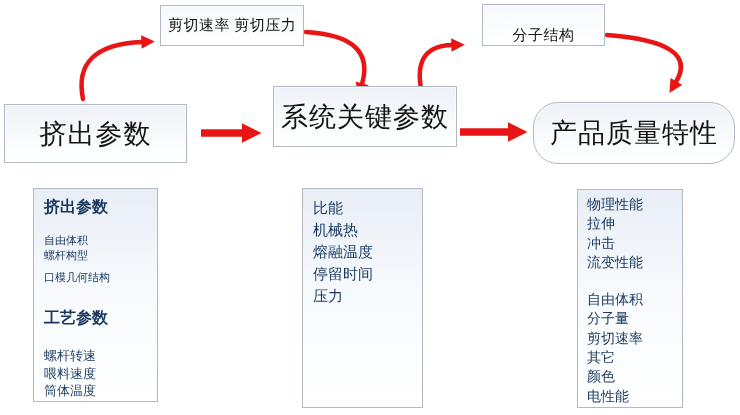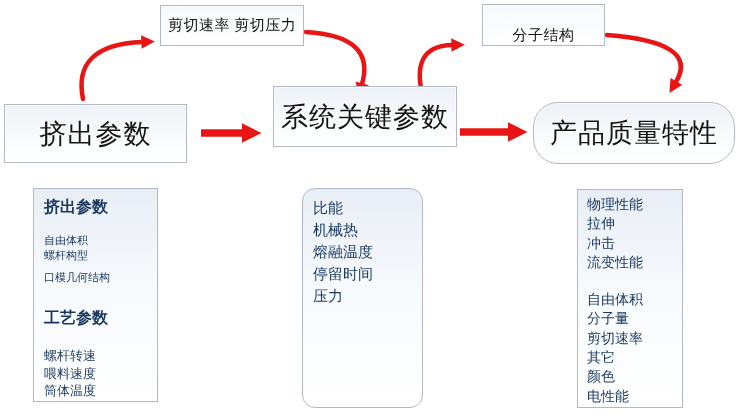--- a/index.html
+++ b/index.html
@@ -30,21 +30,21 @@
   #box-system{left:273px;top:86px;width:182px;height:59px;}
   #box-quality{left:533px;top:102px;width:200px;height:60px;border-radius:25px;}
   #label-shear{left:160px;top:5px;width:142px;height:39px;}
   #label-molecular{left:482px;top:4px;width:121px;height:40px;align-items:flex-end;}
 
   .list-box{position:absolute;z-index:2;box-sizing:border-box;
     background:linear-gradient(180deg,#e9eef6 0%,#f7fafd 45%,#ffffff 100%);
     border:1px solid var(--box-border);
     color:var(--text-navy);}
   #list-extrusion{left:33px;top:188px;width:125px;height:214px;padding:9px 4px 0 10px;}
-  #list-system{left:302px;top:188px;width:121px;height:220px;padding:8px 4px 0 10px;border-radius:13px;}
+  #list-system{left:302px;top:188px;width:121px;height:220px;padding:8px 4px 0 10px;}
   #list-quality{left:577px;top:189px;width:106px;height:219px;padding:5px 4px 0 9px;}
 
   .list-heading{font-size:16px;font-weight:bold;line-height:18px;}
   .sub-small div{font-size:11px;line-height:15px;}
   .sub-small{margin-top:17px;}
   .sub-small .spaced{margin-top:7px;}
   #list-extrusion .heading2{margin-top:24px;}
   .sub-regular{margin-top:20px;}
   .sub-regular div{font-size:13px;line-height:17.5px;}
   #list-system div{font-size:15px;line-height:22px;}

